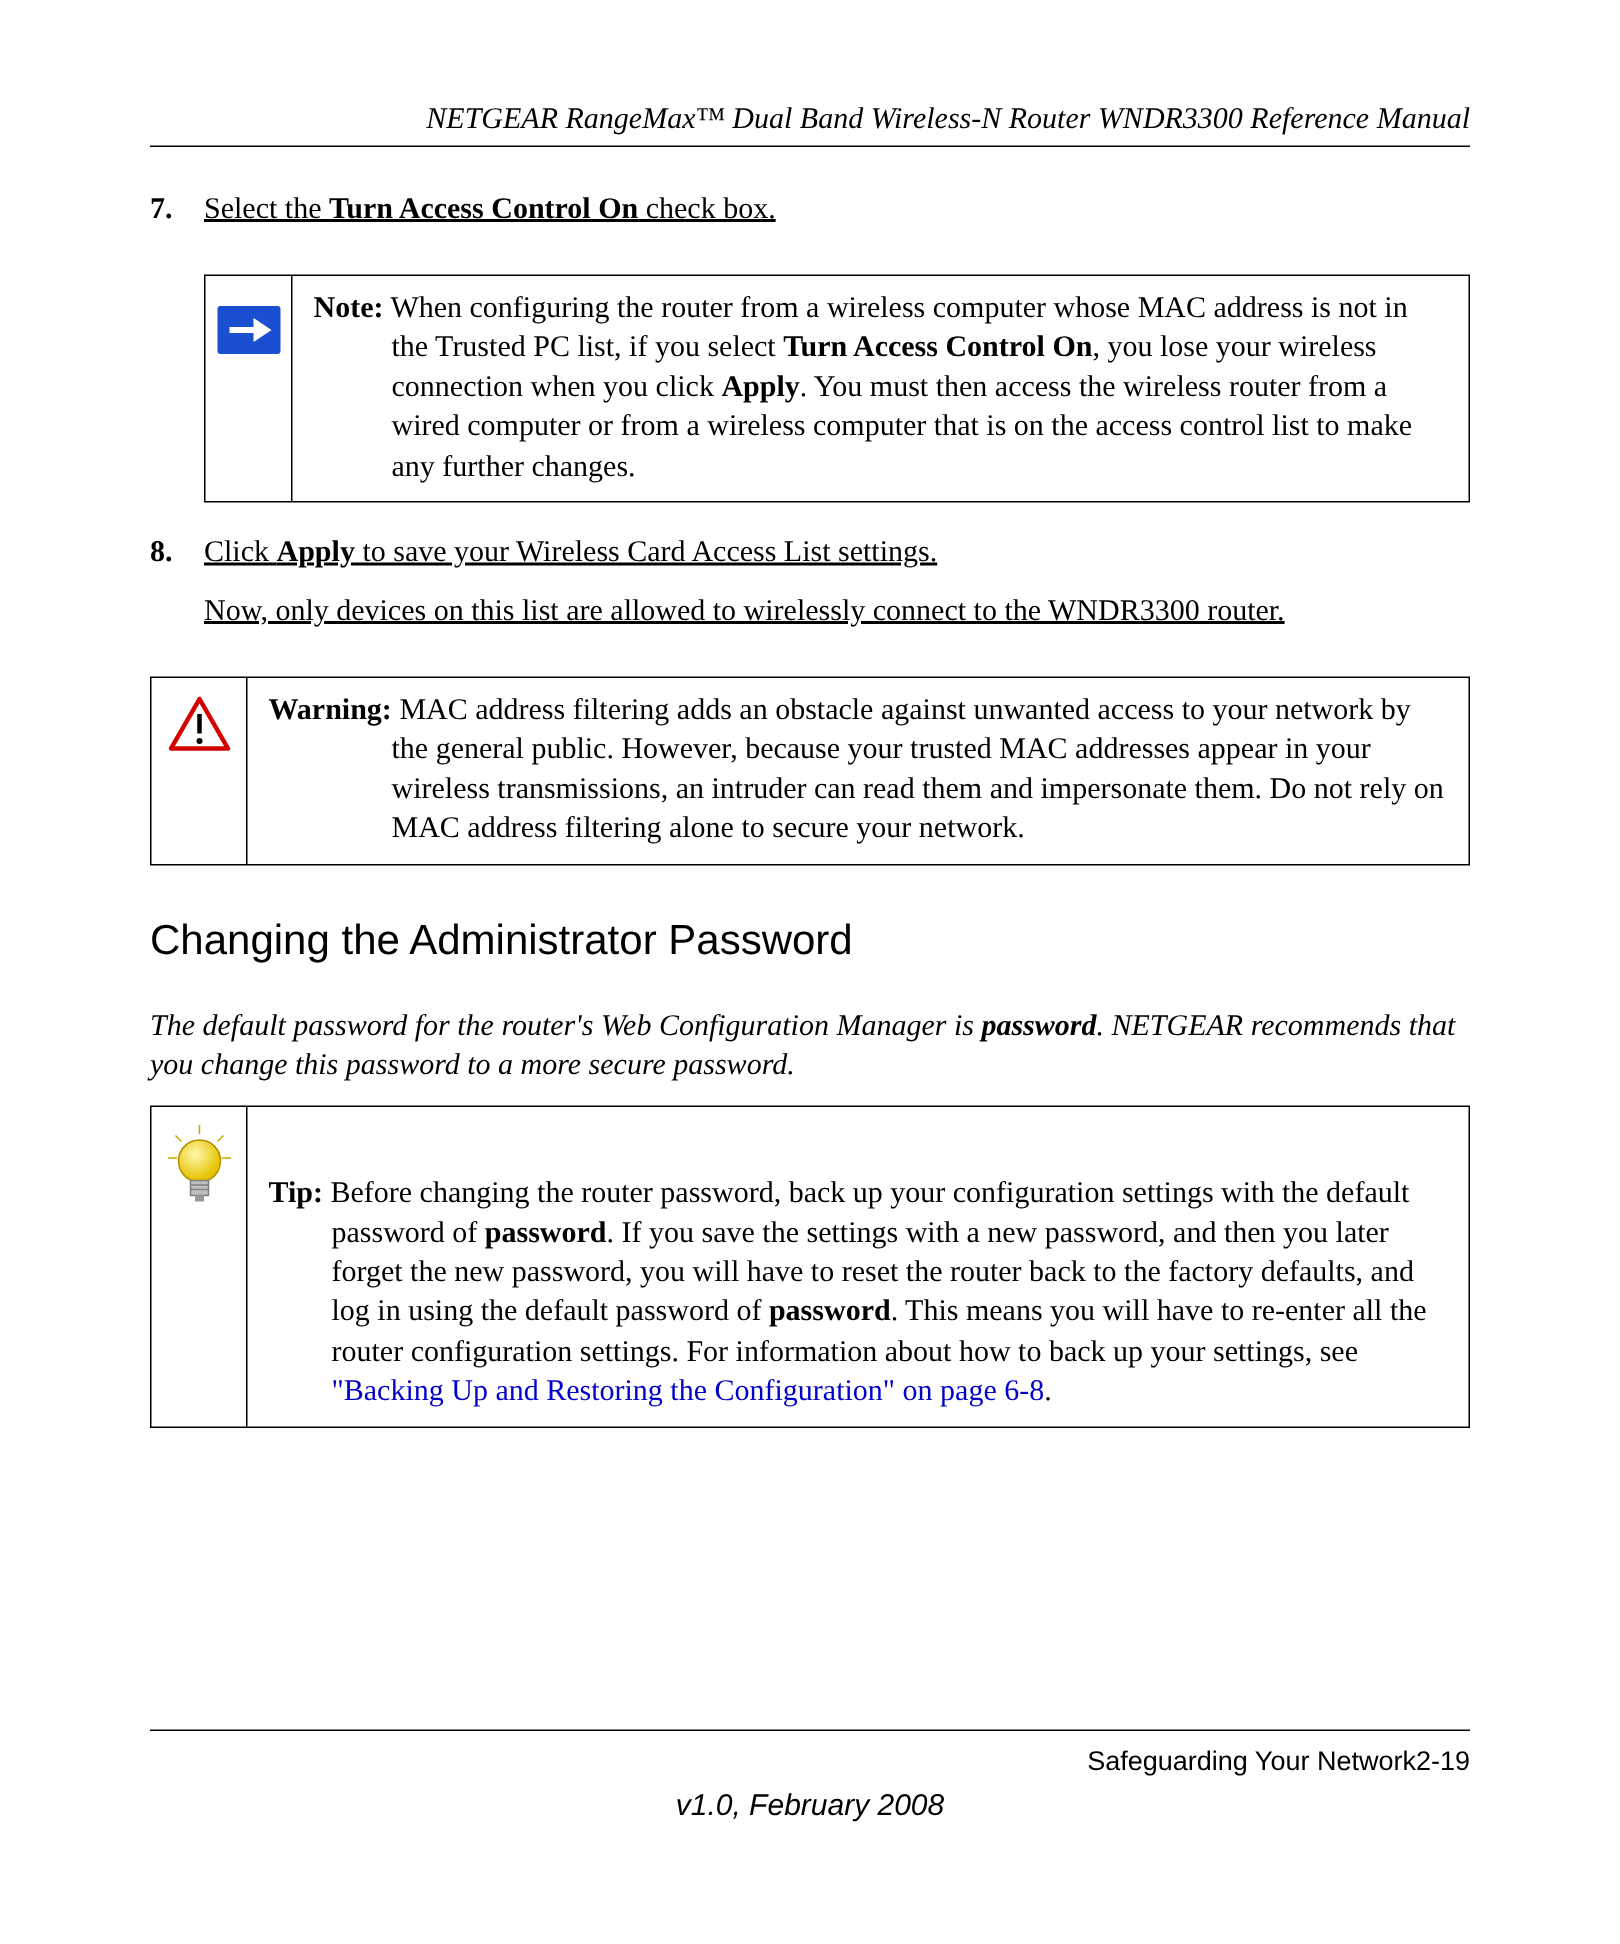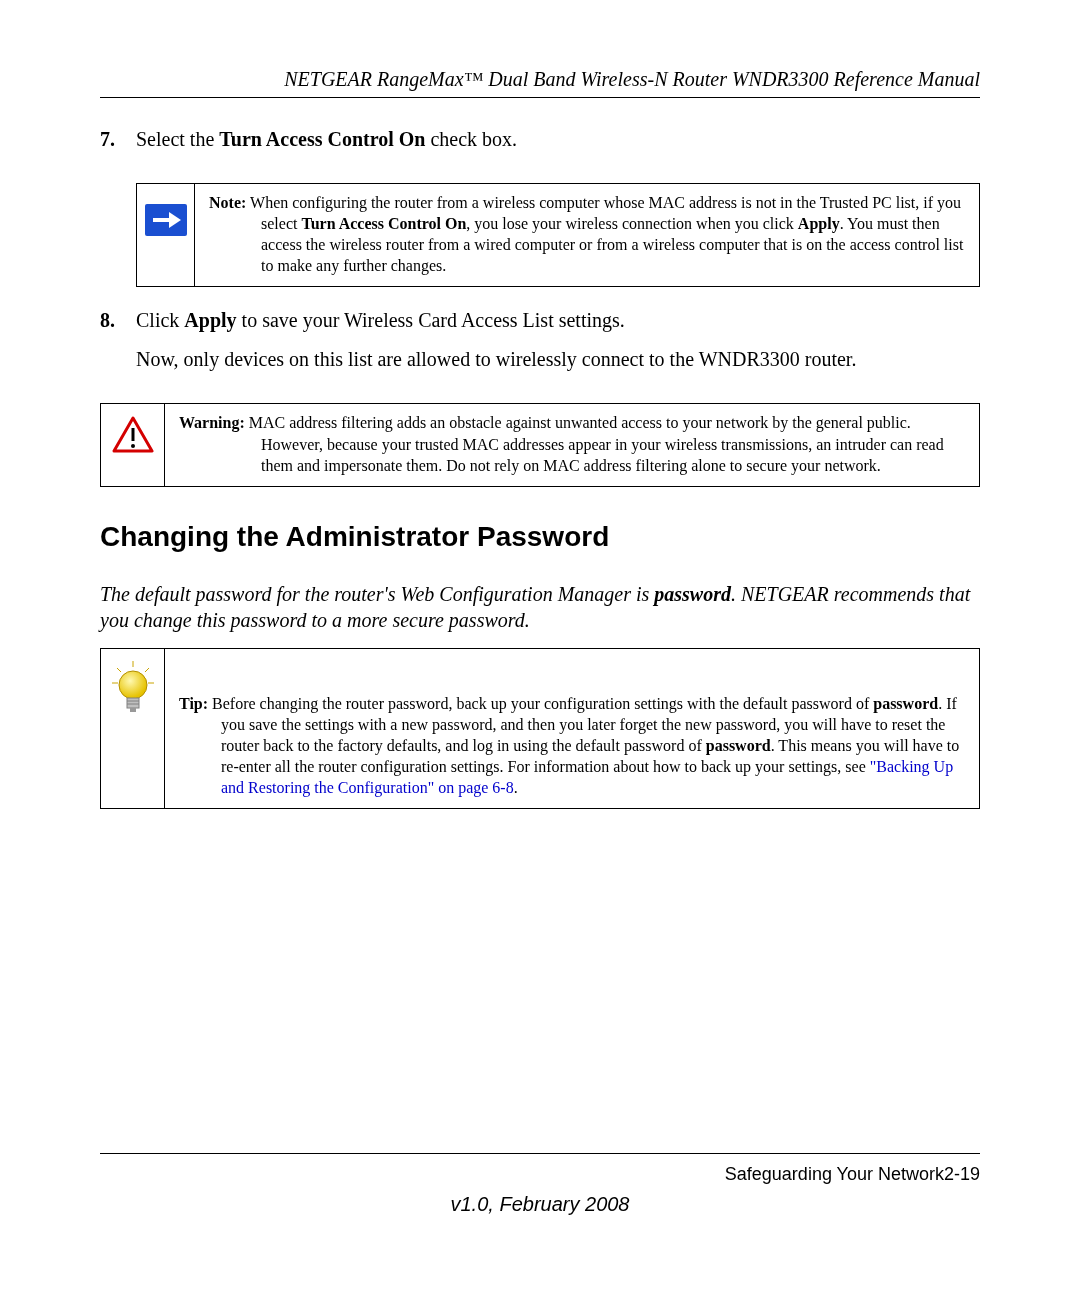--- a/index.html
+++ b/index.html
@@ -37,21 +37,21 @@
     display: flex;
     align-items: flex-start;
     margin-bottom: 12px;
     line-height: 1.35;
   }
   .num {
     font-weight: bold;
     width: 36px;
     flex: 0 0 36px;
   }
-  .itembody { flex: 1; }
+  .itembody { flex: 1; text-decoration: underline; }
   .itembody p { margin: 0 0 12px 0; }
   .bold { font-weight: bold; }
 
   .callout {
     display: flex;
     border: 1px solid #000;
     margin: 14px 0 20px 36px;
     box-sizing: border-box;
   }
   .callout.full { margin-left: 0; }
@@ -61,41 +61,41 @@
     flex: 0 0 58px;
     display: flex;
     align-items: flex-start;
     justify-content: center;
     padding: 12px 0 0 0;
     box-sizing: border-box;
   }
   .callout.full .callout-iconcell { width: 64px; flex-basis: 64px; }
   .callout-body {
     padding: 8px 14px 10px 14px;
-    font-size: 16px;
+    font-size: 20px;
     line-height: 1.32;
   }
   .hang {
     text-indent: -52px;
     padding-left: 52px;
   }
   .hang .lead { font-weight: bold; }
   .hang-w {
     text-indent: -82px;
     padding-left: 82px;
   }
   .hang-t {
     text-indent: -42px;
     padding-left: 42px;
     margin-top: 36px;
   }
 
   h2.section {
     font-family: Arial, Helvetica, sans-serif;
-    font-weight: bold;
+    font-weight: normal;
     font-size: 28px;
     margin: 34px 0 28px 0;
   }
   .para {
     line-height: 1.32;
     margin: 0 0 13px 0;
     font-style: italic;
   }
   .link { color: #0000cc; }
 

